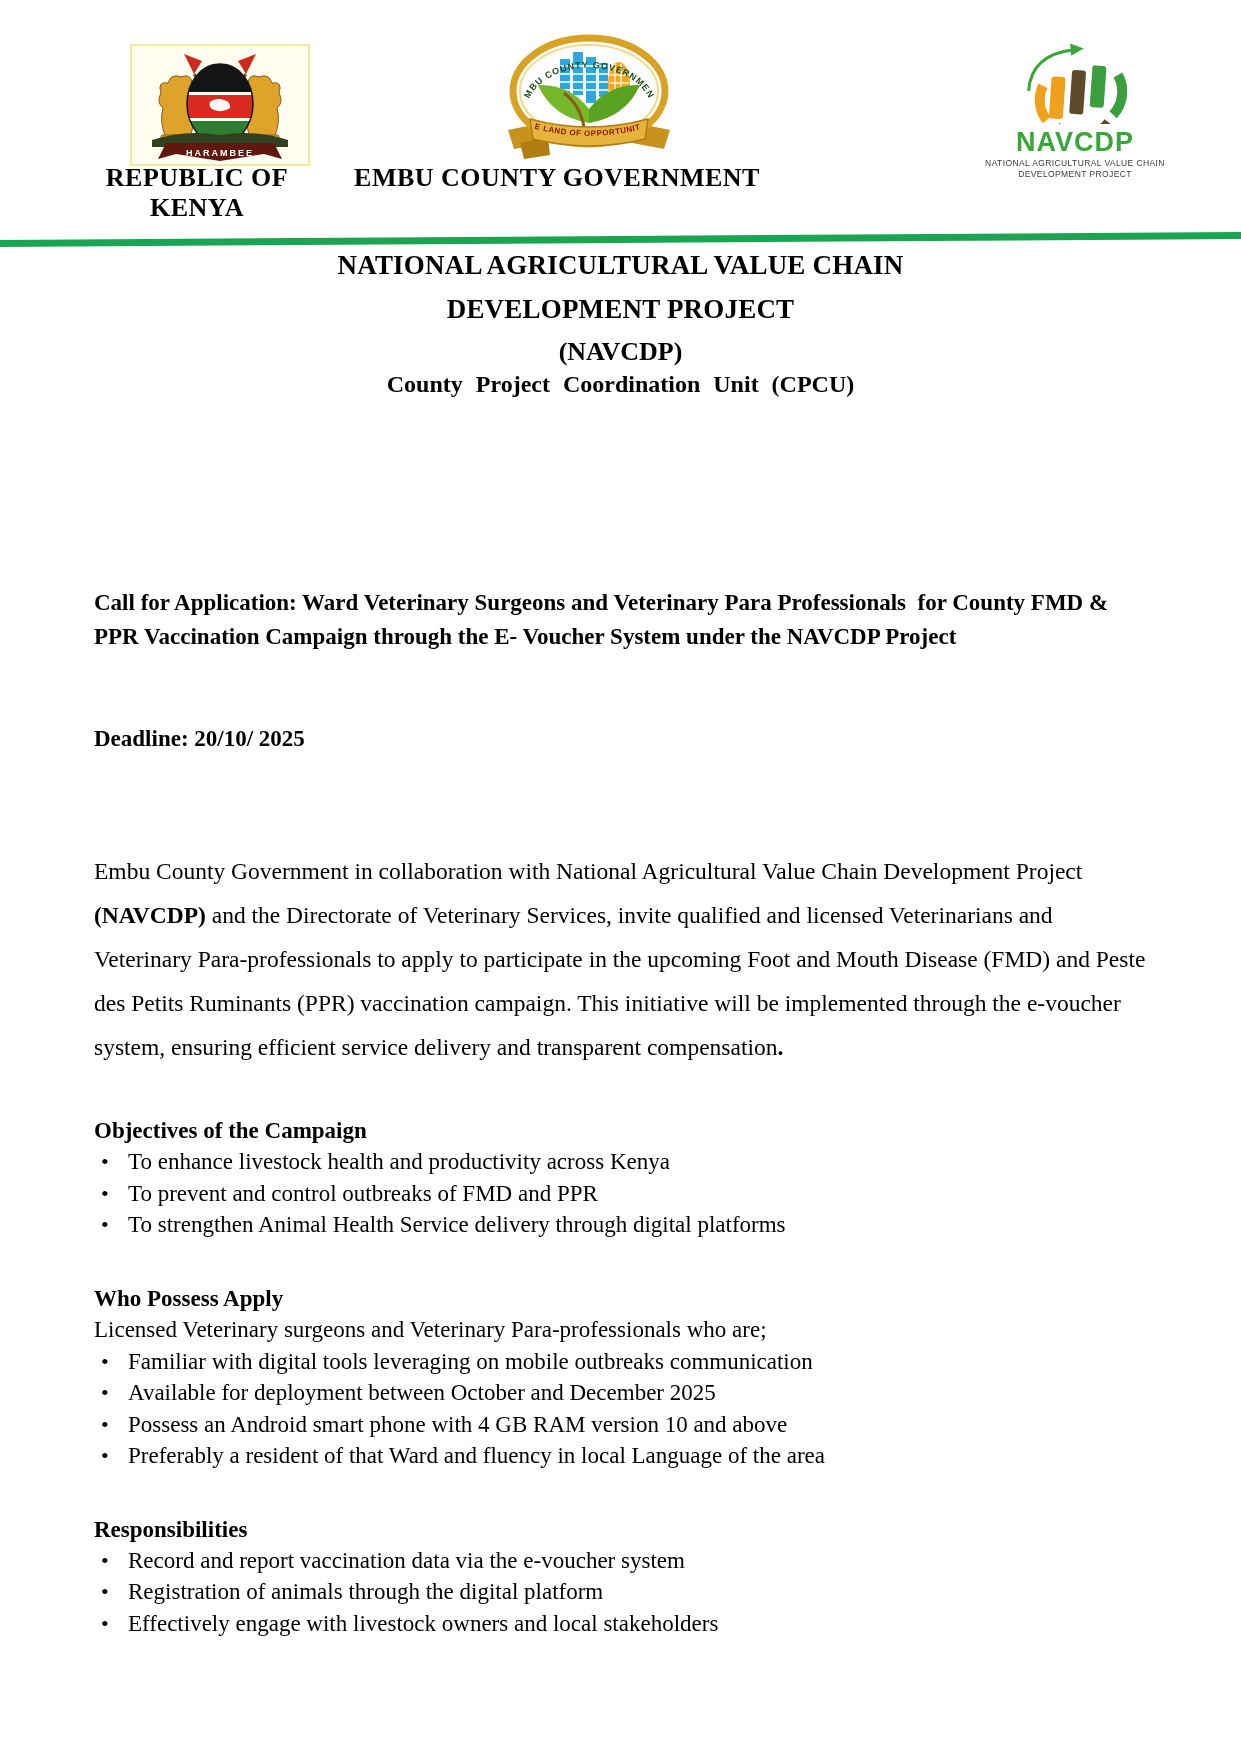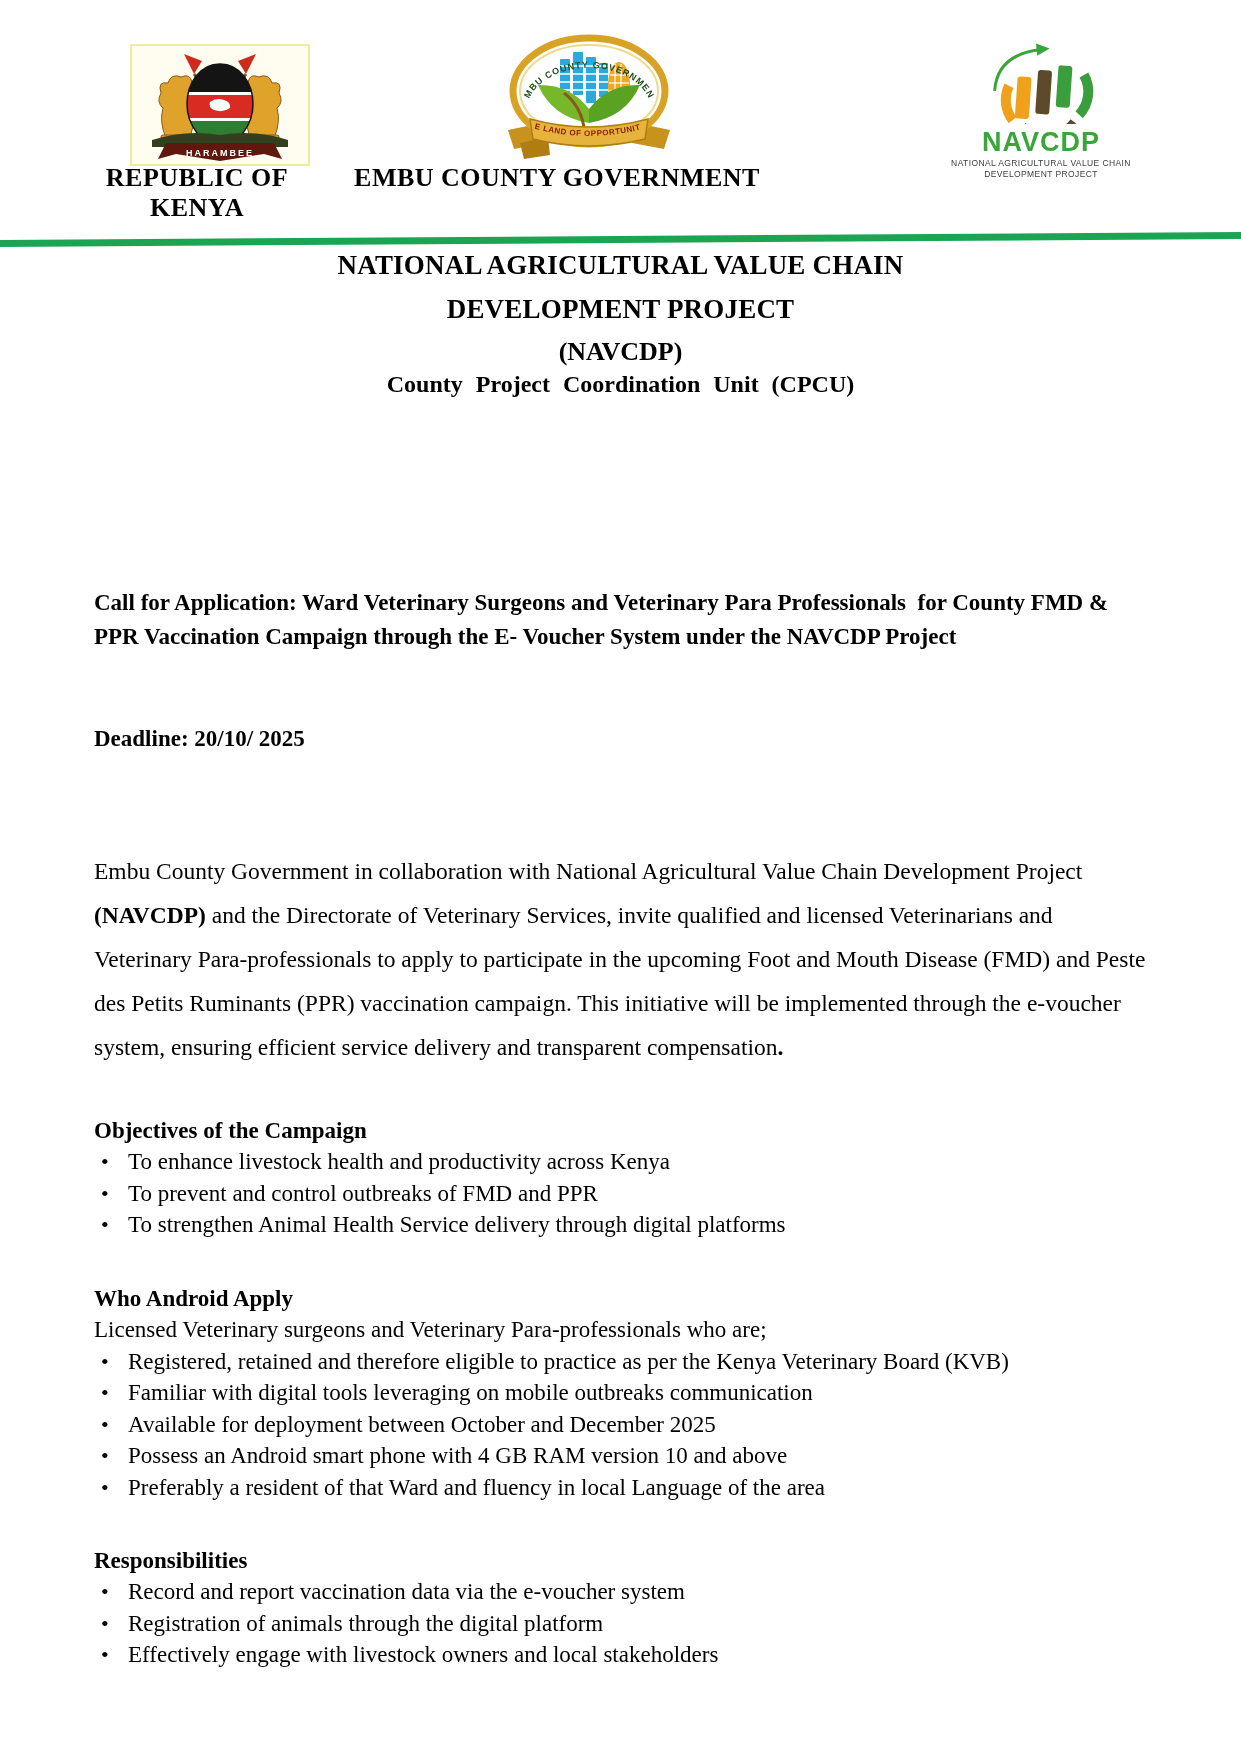--- a/index.html
+++ b/index.html
@@ -17,21 +17,21 @@
   .kenya-caption{
     position:absolute;left:86px;top:163px;width:222px;
     text-align:center;font-weight:700;font-size:26px;letter-spacing:.5px;
   }
   .embu-logo{position:absolute;left:500px;top:33px;}
   .embu-caption{
     position:absolute;left:322px;top:163px;width:470px;
     text-align:center;font-weight:700;font-size:26px;letter-spacing:.5px;
   }
   .navcdp-block{
-    position:absolute;left:921px;top:42px;width:240px;text-align:center;
+    position:absolute;left:955px;top:42px;width:240px;text-align:center;
   }
   .navcdp-wordmark{
     font-family:"Liberation Sans",sans-serif;
     font-weight:700;font-size:27px;color:#3aa63a;letter-spacing:1px;line-height:28px;
   }
   .navcdp-caption{
     font-family:"Liberation Sans",sans-serif;
     font-size:8.5px;color:#3c3c3c;line-height:11px;letter-spacing:.4px;margin-top:2px;
   }
   
@@ -201,24 +201,23 @@
     <div class="section section-first">
       <div class="section-heading">Objectives of the Campaign</div>
       <ul class="bullets">
         <li>To enhance livestock health and productivity across Kenya</li>
         <li>To prevent and control outbreaks of FMD and PPR</li>
         <li>To strengthen Animal Health Service delivery through digital platforms</li>
       </ul>
     </div>
 
     <div class="section">
-      <div class="section-heading">Who Android Apply</div>
+      <div class="section-heading">Who Possess Apply</div>
       <div class="section-intro">Licensed Veterinary surgeons and Veterinary Para-professionals who are;</div>
       <ul class="bullets">
-        <li>Registered, retained and therefore eligible to practice as per the Kenya Veterinary Board (KVB)</li>
         <li>Familiar with digital tools leveraging on mobile outbreaks communication</li>
         <li>Available for deployment between October and December 2025</li>
         <li>Possess an Android smart phone with 4 GB RAM version 10 and above</li>
         <li>Preferably a resident of that Ward and fluency in local Language of the area</li>
       </ul>
     </div>
 
     <div class="section">
       <div class="section-heading">Responsibilities</div>
       <ul class="bullets">

